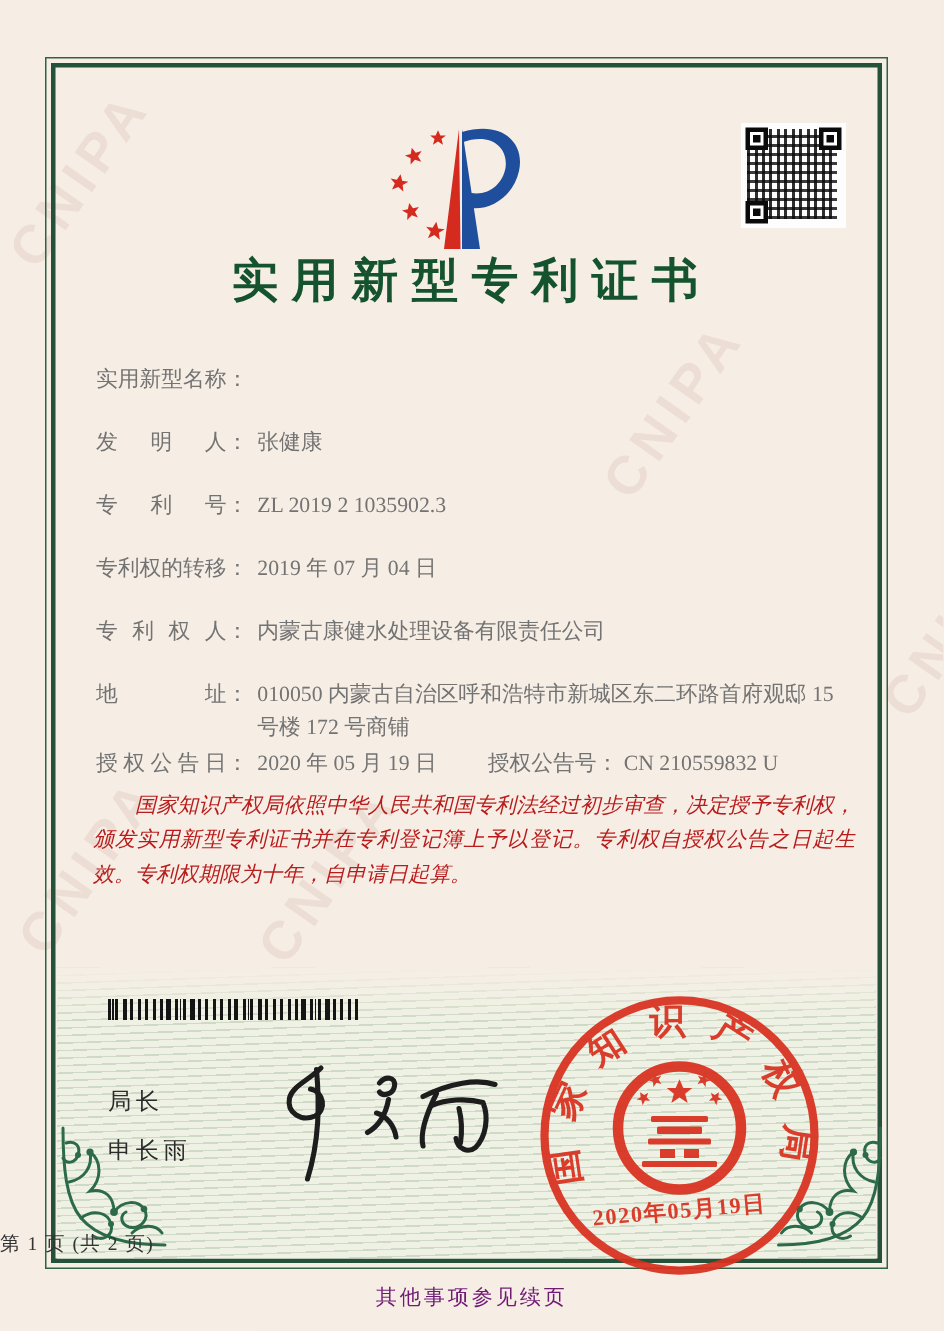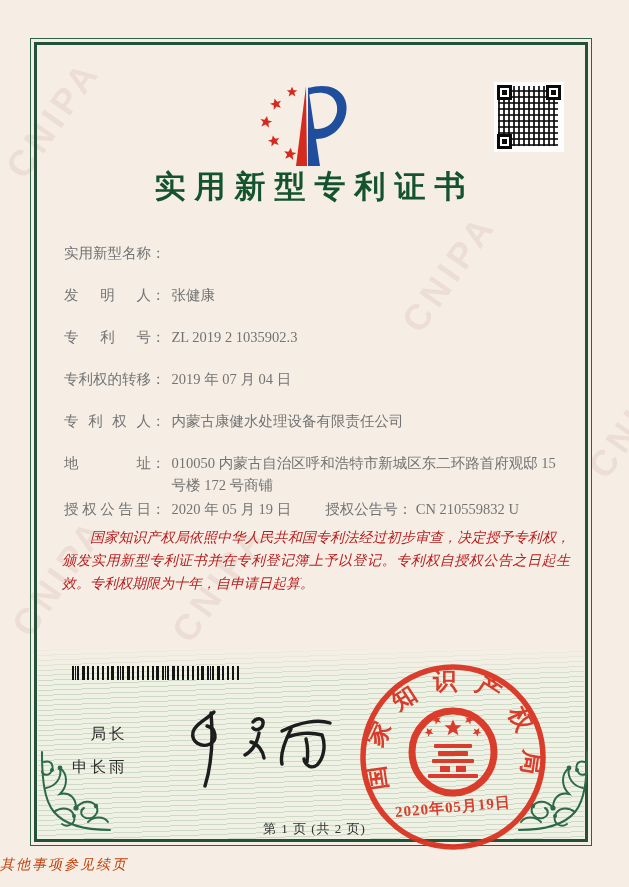--- a/index.html
+++ b/index.html
@@ -53,27 +53,27 @@
   .paras{position:absolute;left:62px;top:526px;width:508px;font-size:14px;line-height:23px;color:#b91c1c;
     font-style:italic;text-align:justify;}
   .paras p{margin:0;text-indent:2em;}
 
   .barcode{position:absolute;left:72px;top:666px;width:168px;height:14px;z-index:5;
     background-image:
       repeating-linear-gradient(90deg,#141414 0 2px,transparent 2px 5px),
       repeating-linear-gradient(90deg,transparent 0 3px,#141414 3px 4px,transparent 4px 9px);}
 
   .sig-block{position:absolute;left:72px;top:724px;z-index:5;font-size:15.5px;color:#2b2b2b;letter-spacing:3px;}
-  .sig-block .line{margin-bottom:12px;text-align:right;}
+  .sig-block .line{margin-bottom:12px;}
   .sig-svg{position:absolute;left:170px;top:698px;z-index:5;}
 
   .seal{position:absolute;left:356px;top:660px;z-index:6;opacity:.93;}
 
-  .page-note{position:absolute;left:0;top:820px;width:100%;text-align:center;font-size:13px;color:#333;z-index:5;letter-spacing:1px;}
-  .footer-note{position:absolute;left:0;top:856px;width:100%;text-align:left;font-size:14px;color:#c2410c;font-style:italic;letter-spacing:2px;}
+  .page-note{position:absolute;left:0;top:820px;width:100%;font-size:13px;color:#333;z-index:5;letter-spacing:1px;}
+  .footer-note{position:absolute;left:0;top:856px;width:100%;text-align:center;font-size:14px;color:#701a75;letter-spacing:2px;}
 </style>
 </head>
 <body>
 
 <div class="page">
 
   <span class="wm" style="left:-14px;top:98px;">CNIPA</span>
   <span class="wm" style="left:382px;top:252px;">CNIPA</span>
   <span class="wm" style="left:568px;top:398px;">CNIPA</span>
   <span class="wm" style="left:-8px;top:556px;">CNIPA</span>

